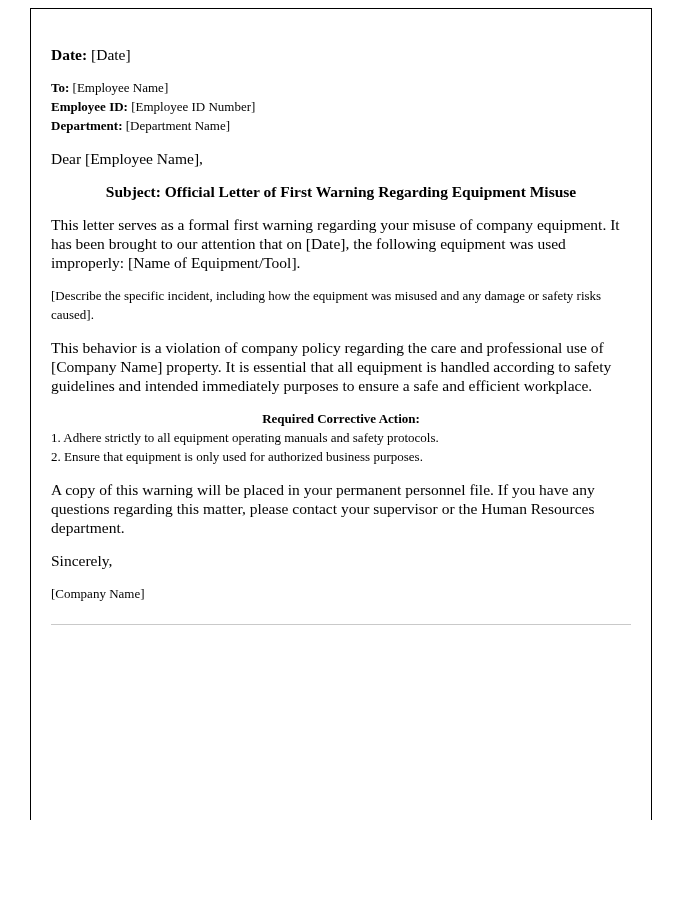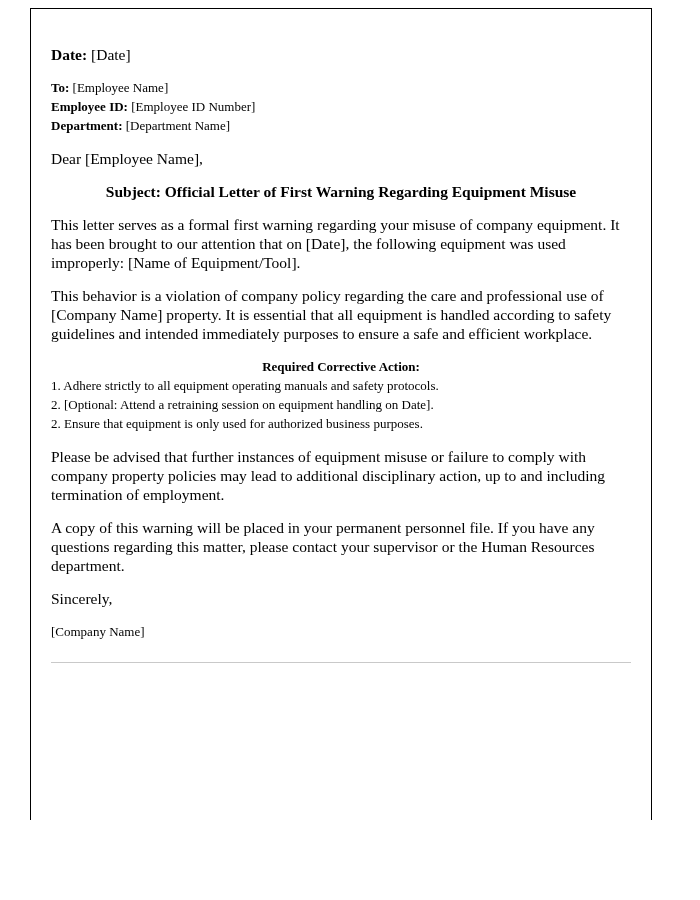--- a/index.html
+++ b/index.html
@@ -72,32 +72,31 @@
     </div>
   </div>
 
   <p class="para">Dear [Employee Name],</p>
 
   <p class="para bold">Subject: Official Letter of First Warning Regarding Equipment Misuse</p>
 
   <p class="para">This letter serves as a formal first warning regarding your misuse of company equipment. It has been brought to our attention that on [Date], the following equipment was used improperly: [Name of Equipment/Tool].</p>
 
   <div class="para">
+    <div class="line">[Describe the specific incident, including how the equipment was misused and any damage or safety risks caused].</div>
   </div>
 
   <p class="para">This behavior is a violation of company policy regarding the care and professional use of [Company Name] property. It is essential that all equipment is handled according to safety guidelines and intended immediately purposes to ensure a safe and efficient workplace.</p>
 
   <div class="para">
     <div class="line bold">Required Corrective Action:</div>
     <div class="line">1. Adhere strictly to all equipment operating manuals and safety protocols.</div>
-    <div class="line">2. [Optional: Attend a retraining session on equipment handling on Date].</div>
     <div class="line">2. Ensure that equipment is only used for authorized business purposes.</div>
   </div>
 
-  <p class="para">Please be advised that further instances of equipment misuse or failure to comply with company property policies may lead to additional disciplinary action, up to and including termination of employment.</p>
 
   <p class="para">A copy of this warning will be placed in your permanent personnel file. If you have any questions regarding this matter, please contact your supervisor or the Human Resources department.</p>
 
   <p class="para">Sincerely,</p>
 
   <div class="para">
     <div class="line">[Company Name]</div>
   </div>
 
   <hr class="rule">

